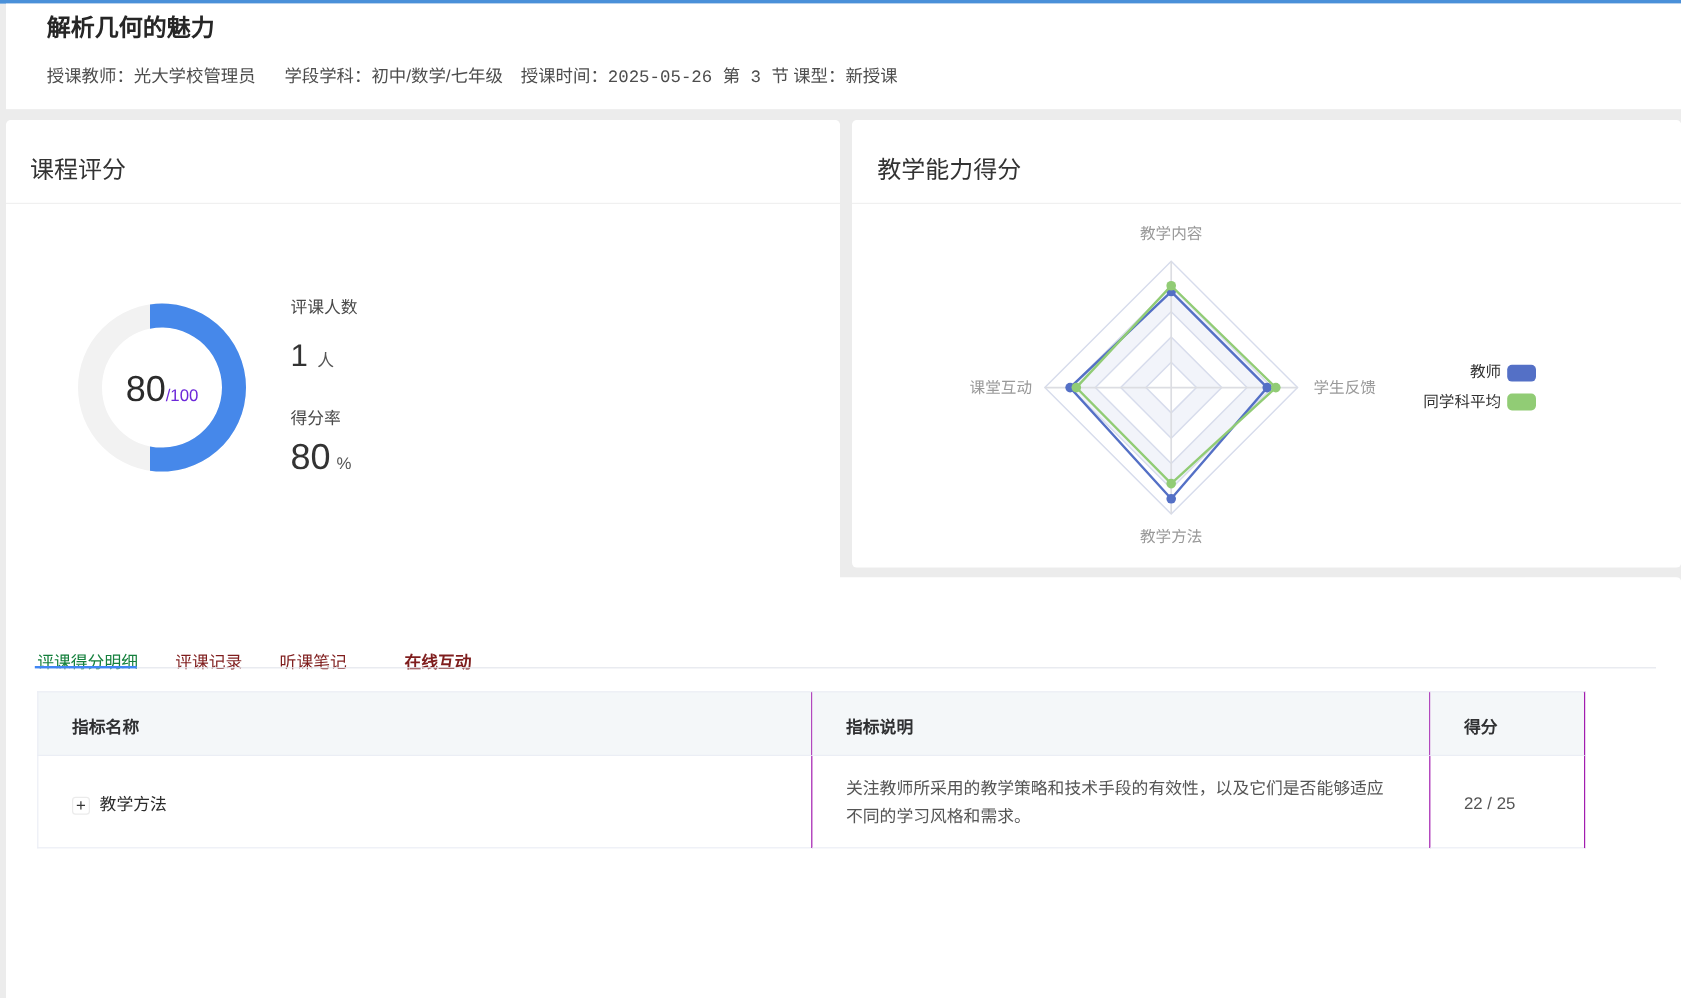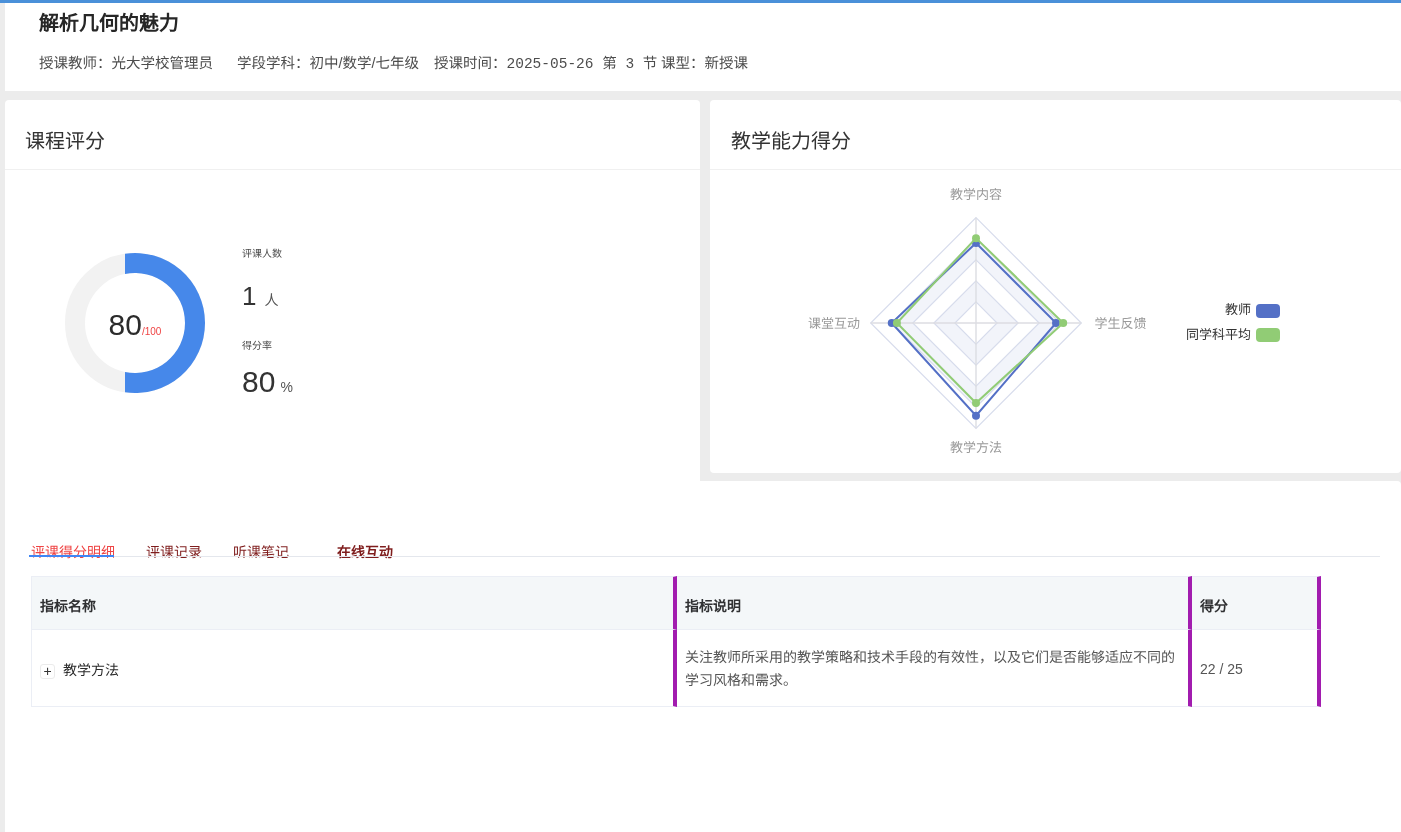--- a/index.html
+++ b/index.html
@@ -5,31 +5,31 @@
 * { margin:0; padding:0; box-sizing:border-box; }
 html,body { width:1401px; height:832px; overflow:hidden; }
 body { background:#ececec; font-family:"Liberation Sans", sans-serif; position:relative; }
 .topbar { position:absolute; left:0; top:0; width:1401px; height:3px; background:#4a90d9; }
 .header { position:absolute; left:5px; top:3px; width:1396px; height:88px; background:#fff; }
 .title { position:absolute; left:34px; top:4px; font-size:20px; font-weight:bold; color:#262626; }
 .meta { position:absolute; top:48px; font-size:14.5px; color:#4d4d4d; }
 .card { position:absolute; background:#fff; border-radius:4px; }
 .card-title { position:absolute; left:20px; top:25px; font-size:20px; color:#333; }
 .card-div { position:absolute; left:0; top:69px; width:100%; height:1px; background:#f0f0f0; }
-.stat-label { position:absolute; left:237px; font-size:10px; color:#4a4a4a; }
+.stat-label { position:absolute; left:237px; font-size:14px; color:#4a4a4a; }
 .stat-val { position:absolute; left:237px; color:#333; }
 .donut-text { position:absolute; left:60px; top:208px; width:140px; text-align:center; color:#2b2b2b; }
 .legend-label { position:absolute; font-size:13px; line-height:14px; color:#333; text-align:right; width:150px; }
 .legend-swatch { position:absolute; left:546px; width:24px; height:14px; border-radius:4px; }
 .tabs { position:absolute; left:26px; top:44px; }
 .tab { display:inline-block; font-size:14px; color:#7f1d1d; }
 .tabline { position:absolute; left:26px; top:75px; width:1349px; height:1px; background:#e4e7ed; }
 .tabunderline { position:absolute; left:24px; top:73.5px; width:85px; height:2.5px; background:#4086f4; }
 table.t { position:absolute; left:26px; top:94.5px; width:1290px; border-collapse:separate; border-spacing:0; font-size:14px; color:#555; table-layout:fixed; }
-table.t th, table.t td { border-bottom:1px solid #ebeef5; border-right:4px solid #a21caf; padding:0 8px; text-align:left; font-weight:normal; }
+table.t th, table.t td { border-bottom:1px solid #ebeef5; border-right:1px solid #a21caf; padding:0 28px; text-align:left; font-weight:normal; }
 table.t th { background:#f4f7f9; color:#303133; font-weight:bold; height:54px; padding-top:4px; }
 table.t td { height:77px; padding-top:3px; }
 table.t th:first-child, table.t td:first-child { border-left:1px solid #ebeef5; }
 table.t th { border-top:1px solid #ebeef5; }
 .plusbox { display:inline-block; width:15px; height:15px; border:1px solid #ebebeb; border-radius:3px; text-align:center; line-height:13px; font-size:14px; color:#333; vertical-align:middle; margin-right:8px; background:#fff; }
 .rowname { color:#2b2b2b; }
 </style>
 </head>
 <body>
 <div class="topbar"></div>
@@ -41,21 +41,21 @@
   <div class="meta" style="left:656px;">课型：新授课</div>
 </div>
 
 <div class="card" style="left:5px; top:100px; width:695px; height:431px;">
   <div class="card-title">课程评分</div>
   <div class="card-div"></div>
   <svg width="160" height="160" style="position:absolute; left:50px; top:143px;">
     <circle cx="80" cy="80" r="60" fill="none" stroke="#f2f2f2" stroke-width="20"></circle>
     <path d="M 70 10.72 A 70 70 0 1 1 70 149.28 L 70 128.99 A 50 50 0 1 0 70 31.01 Z" fill="#4688ea"></path>
   </svg>
-  <div class="donut-text"><span style="font-size:30px;">80</span><span style="font-size:10px; color:#ef4444;">/100</span></div>
+  <div class="donut-text"><span style="font-size:30px;">80</span><span style="font-size:14px; color:#6d28d9;">/100</span></div>
   <div class="stat-label" style="top:145px;">评课人数</div>
   <div class="stat-val" style="top:181px;"><span style="font-size:26px;">1</span><span style="font-size:14px; color:#555; margin-left:8px;">人</span></div>
   <div class="stat-label" style="top:237px;">得分率</div>
   <div class="stat-val" style="top:265px;"><span style="font-size:30px;">80</span><span style="font-size:14px; color:#555; margin-left:5px;">%</span></div>
 </div>
 
 <div class="card" style="left:710px; top:100px; width:691px; height:373px;">
   <div class="card-title" style="left:21px;">教学能力得分</div>
   <div class="card-div"></div>
   <svg width="691" height="303" viewBox="0 0 691 303" style="position:absolute; left:0; top:70px;">
@@ -90,21 +90,21 @@
       <text x="266" y="282" text-anchor="middle">教学方法</text>
     </g>
   </svg>
   <div class="legend-label" style="left:391px; top:203px;">教师</div>
   <div class="legend-swatch" style="top:204px; background:#5470c6;"></div>
   <div class="legend-label" style="left:391px; top:227.5px;">同学科平均</div>
   <div class="legend-swatch" style="top:228px; background:#91cc75;"></div>
 </div>
 
 <div class="card" style="left:5px; top:481px; width:1396px; height:351px; border-radius:4px 4px 0 0;">
-  <div class="tabs"><span class="tab" style="color:#ef4444;">评课得分明细</span><span class="tab" style="margin-left:31px;">评课记录</span><span class="tab" style="margin-left:31px;margin-top:16px;">听课笔记</span><span class="tab" style="margin-left:48px;font-weight:bold;">在线互动</span></div>
+  <div class="tabs"><span class="tab" style="color:#15803d;">评课得分明细</span><span class="tab" style="margin-left:31px;">评课记录</span><span class="tab" style="margin-left:31px;margin-top:16px;">听课笔记</span><span class="tab" style="margin-left:48px;font-weight:bold;">在线互动</span></div>
   <div class="tabline"></div>
   <div class="tabunderline"></div>
   <table class="t">
     <colgroup>
         <col style="width:646px;">
         <col style="width:515px;">
         <col style="width:129px;">
       </colgroup>
     <tbody>
         <tr>

